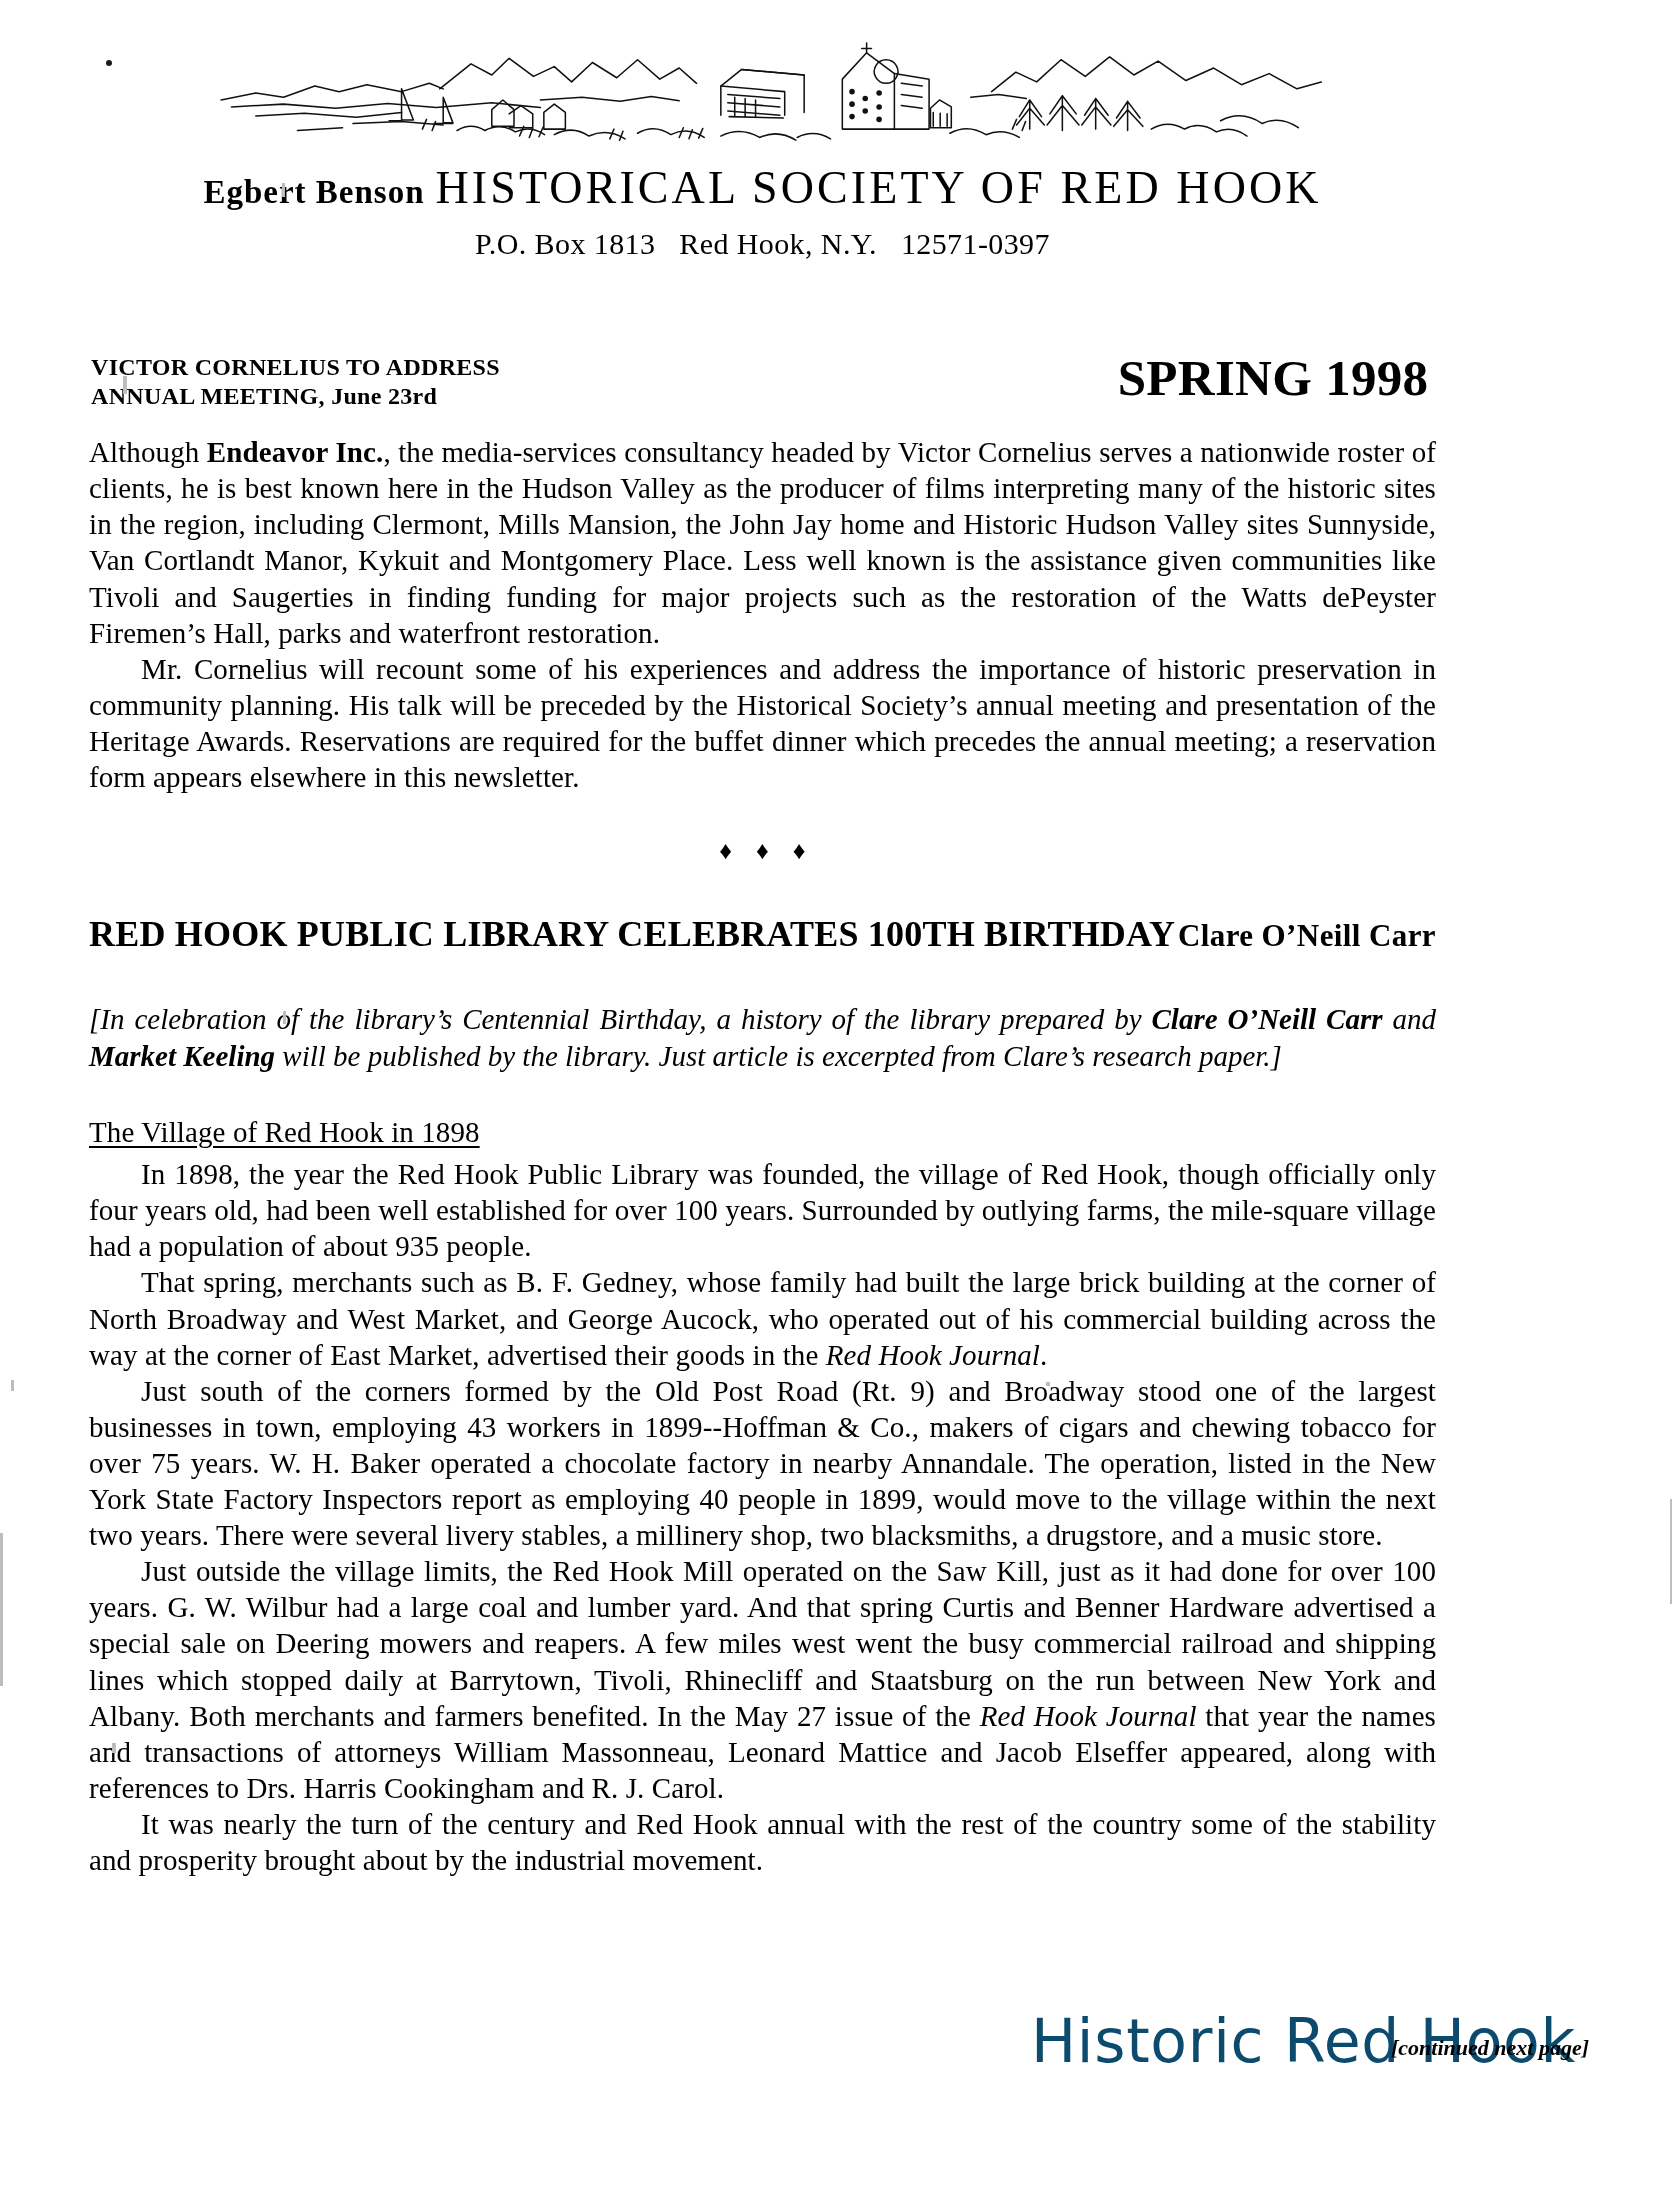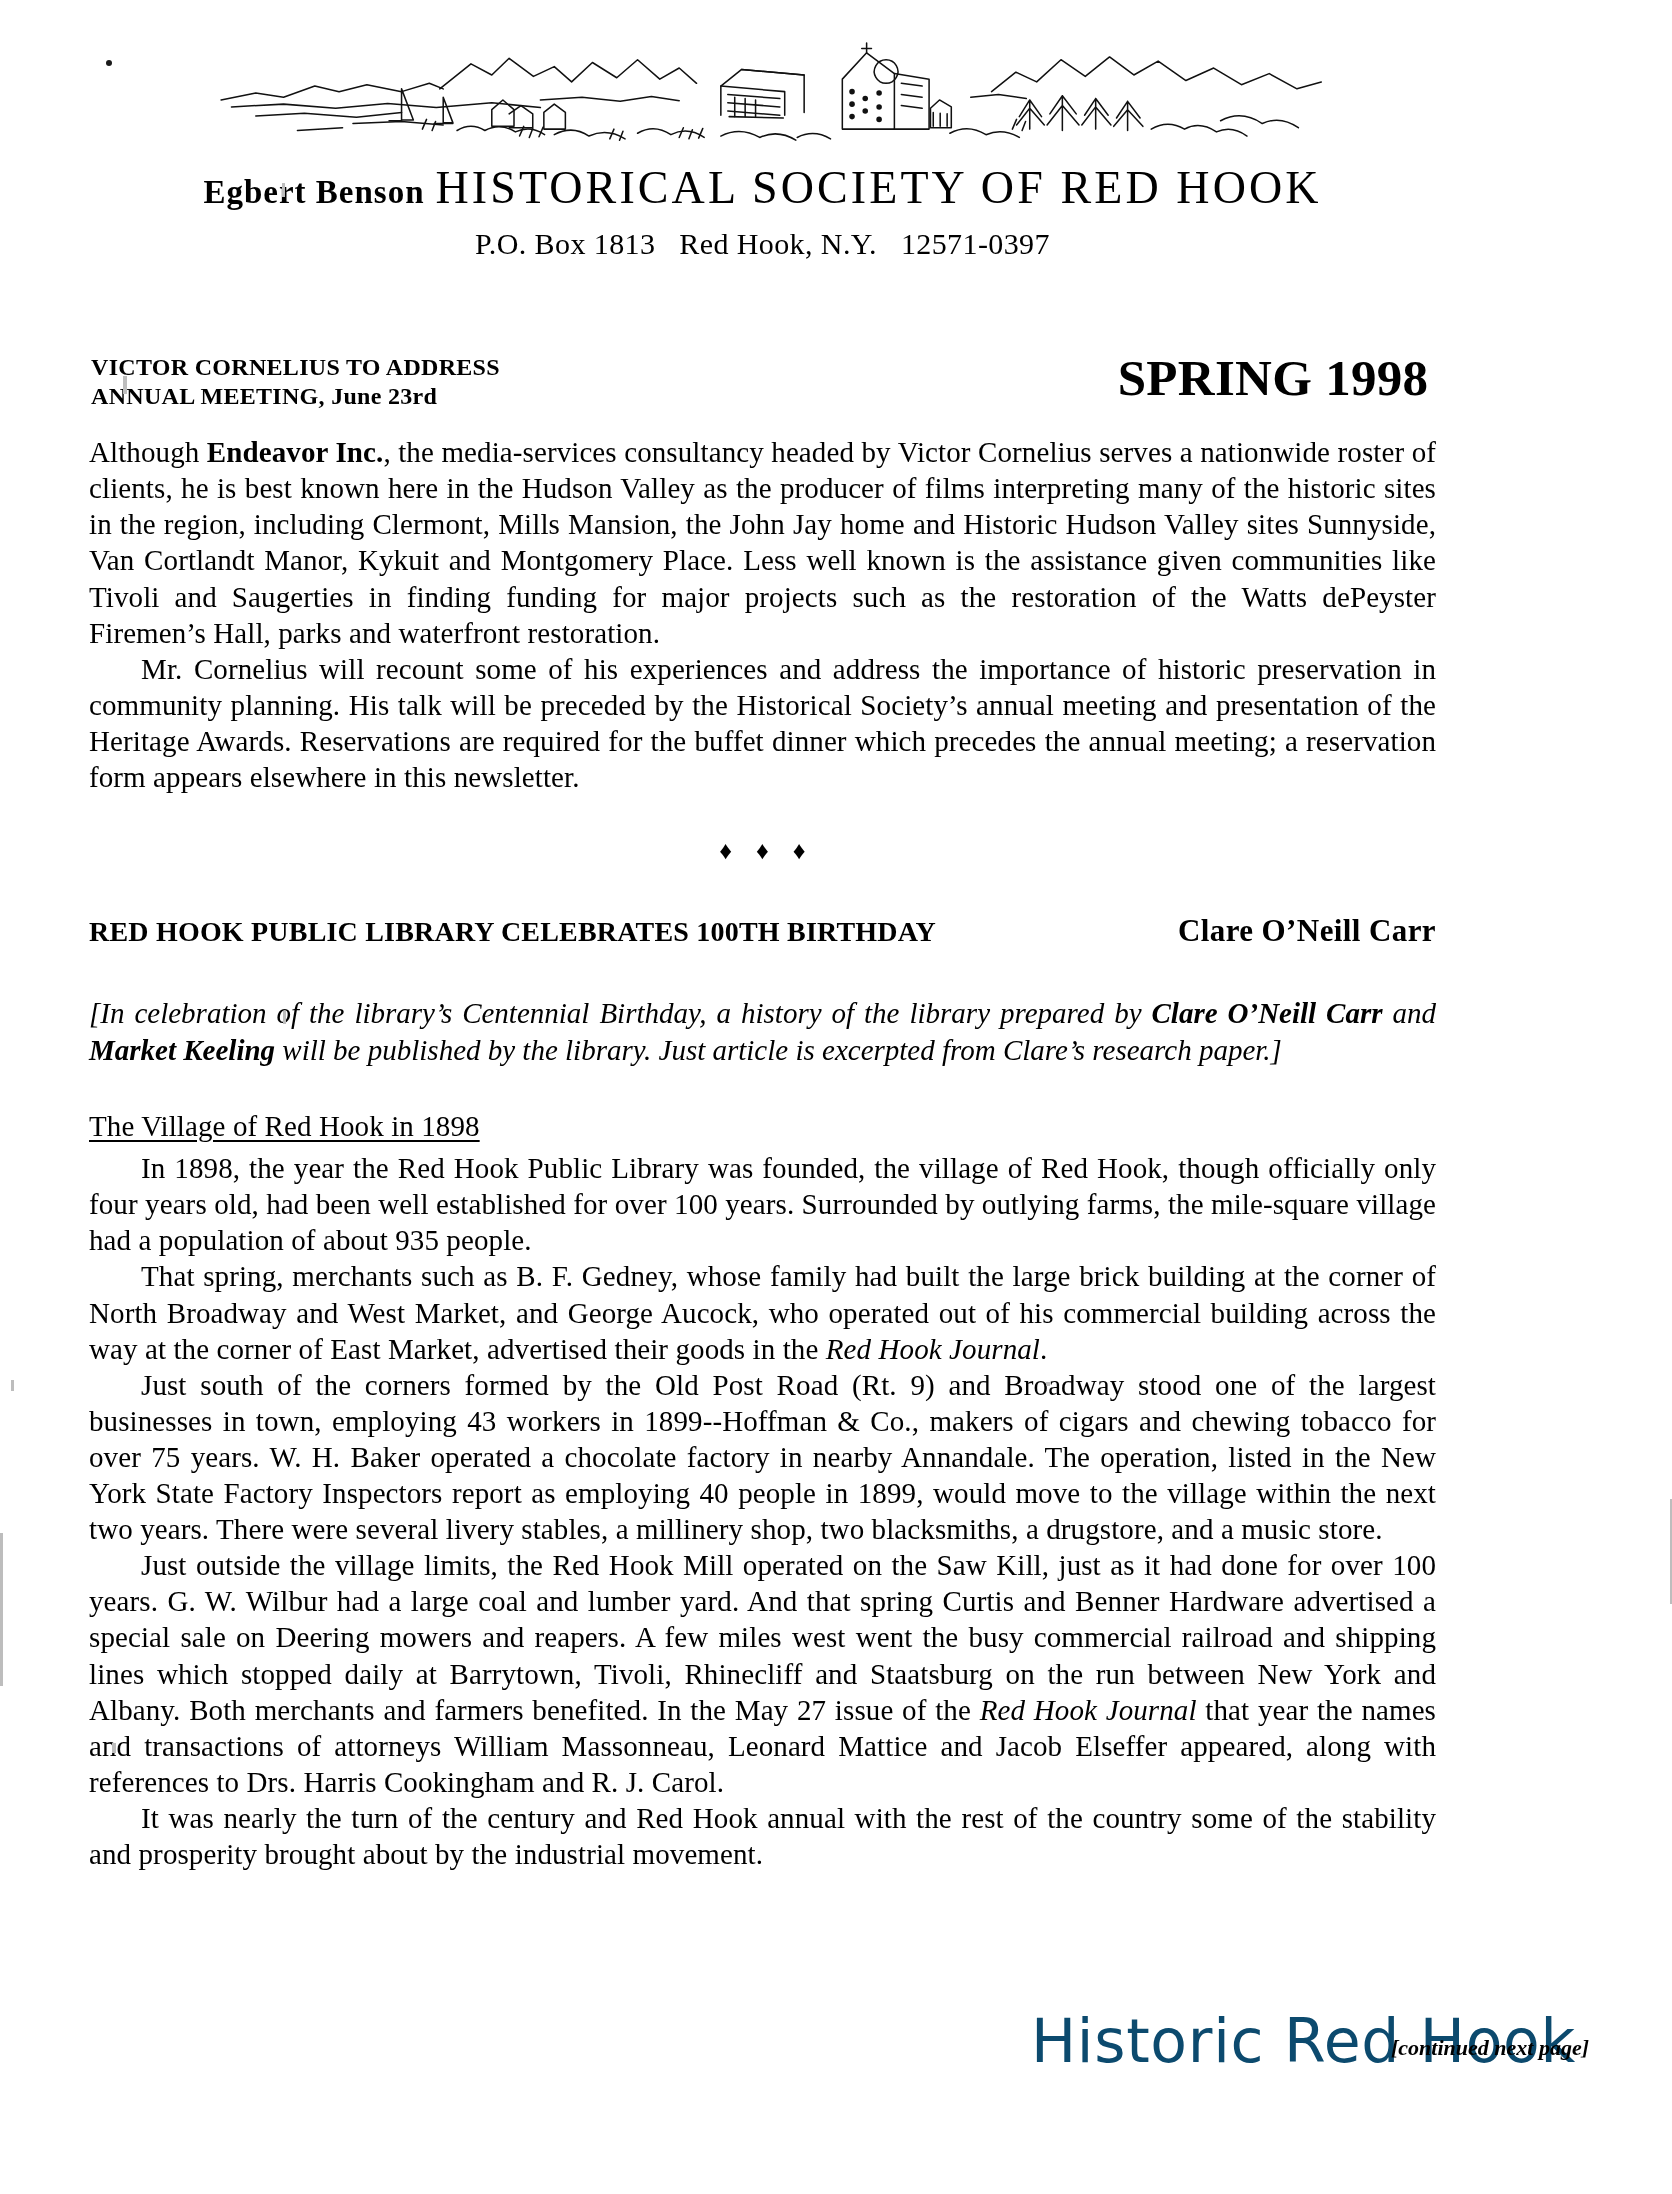--- a/index.html
+++ b/index.html
@@ -127,21 +127,21 @@
   
   .article-head-row {
     display: flex;
     align-items: baseline;
     justify-content: space-between;
     margin: 50px 89px 0 89px;
   }
   .article-title {
     font-family: "Liberation Serif", "DejaVu Serif", serif;
     font-weight: bold;
-    font-size: 28px;
+    font-size: 36px;
     letter-spacing: 0.2px;
     white-space: nowrap;
   }
   .article-byline {
     font-family: "Liberation Serif", "DejaVu Serif", serif;
     font-weight: bold;
     font-size: 31px;
     letter-spacing: 0.4px;
     white-space: nowrap;
   }

